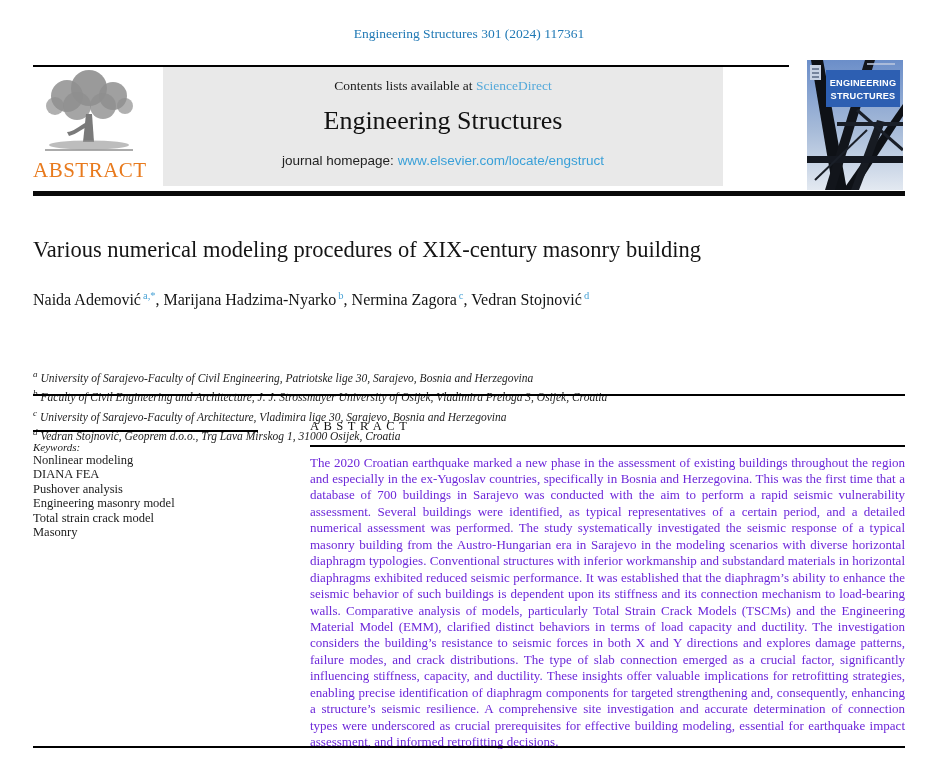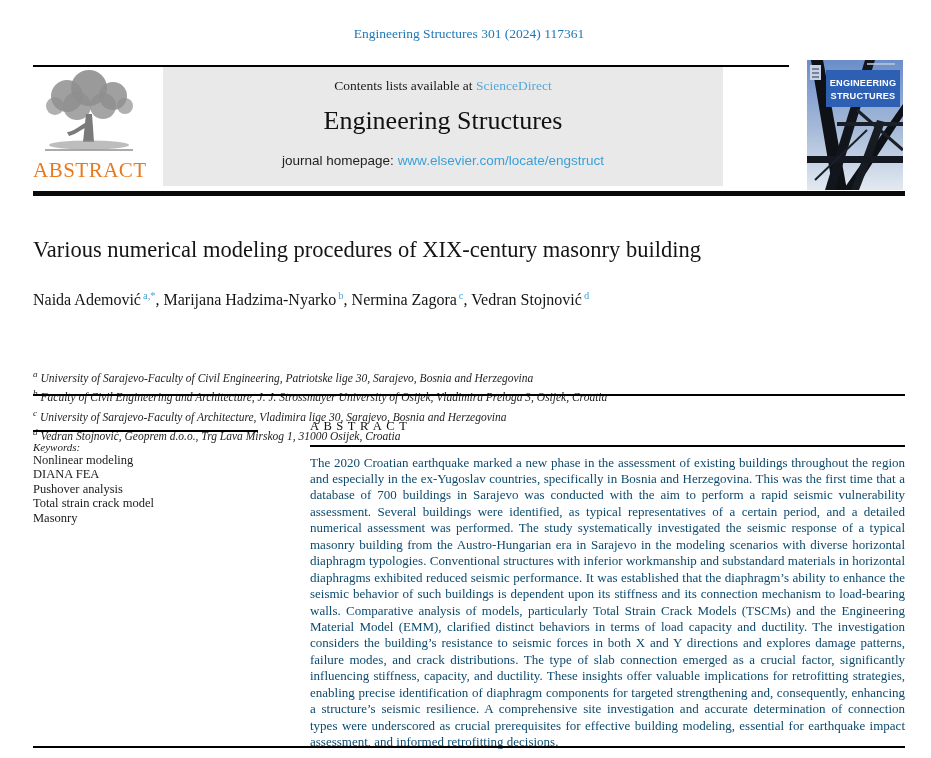--- a/index.html
+++ b/index.html
@@ -41,21 +41,21 @@
 
   .mid-rule{position:absolute;left:33px;top:394px;width:872px;height:2px;background:#000;}
 
   
   .left-col{position:absolute;left:33px;top:419px;width:225px;}
   .right-col{position:absolute;left:310px;top:419px;width:595px;}
   .section-heading{font-size:12.5px;letter-spacing:4.5px;color:#111;}
   .col-rule{margin-top:11px;height:1.5px;background:#000;}
   .keywords-label{margin-top:9px;font-size:11px;font-style:italic;}
   .keyword{font-size:12.5px;line-height:14.6px;}
-  .abstract-text{margin-top:8px;font-size:13px;line-height:16.45px;text-align:justify;color:#0c4a6e;}
+  .abstract-text{margin-top:8px;font-size:13px;line-height:16.45px;text-align:justify;color:#6d28d9;}
 
   .bottom-rule{position:absolute;left:33px;top:746px;width:872px;height:2px;background:#000;}
 </style>
 </head>
 <body>
 
 <div class="page">
 
   <div class="citation">Engineering Structures 301 (2024) 117361</div>
 
@@ -139,20 +139,21 @@
   </div>
 
   <div class="mid-rule"></div>
 
   <div class="left-col">
     <div class="col-rule"></div>
     <div class="keywords-label">Keywords:</div>
     <div class="keyword">Nonlinear modeling</div>
     <div class="keyword">DIANA FEA</div>
     <div class="keyword">Pushover analysis</div>
+    <div class="keyword">Engineering masonry model</div>
     <div class="keyword">Total strain crack model</div>
     <div class="keyword">Masonry</div>
   </div>
 
   <div class="right-col">
     <div class="section-heading">ABSTRACT</div>
     <div class="col-rule"></div>
     <div class="abstract-text">The 2020 Croatian earthquake marked a new phase in the assessment of existing buildings throughout the region and especially in the ex-Yugoslav countries, specifically in Bosnia and Herzegovina. This was the first time that a database of 700 buildings in Sarajevo was conducted with the aim to perform a rapid seismic vulnerability assessment. Several buildings were identified, as typical representatives of a certain period, and a detailed numerical assessment was performed. The study systematically investigated the seismic response of a typical masonry building from the Austro-Hungarian era in Sarajevo in the modeling scenarios with diverse horizontal diaphragm typologies. Conventional structures with inferior workmanship and substandard materials in horizontal diaphragms exhibited reduced seismic performance. It was established that the diaphragm’s ability to enhance the seismic behavior of such buildings is dependent upon its stiffness and its connection mechanism to load-bearing walls. Comparative analysis of models, particularly Total Strain Crack Models (TSCMs) and the Engineering Material Model (EMM), clarified distinct behaviors in terms of load capacity and ductility. The investigation considers the building’s resistance to seismic forces in both X and Y directions and explores damage patterns, failure modes, and crack distributions. The type of slab connection emerged as a crucial factor, significantly influencing stiffness, capacity, and ductility. These insights offer valuable implications for retrofitting strategies, enabling precise identification of diaphragm components for targeted strengthening and, consequently, enhancing a structure’s seismic resilience. A comprehensive site investigation and accurate determination of connection types were underscored as crucial prerequisites for effective building modeling, essential for earthquake impact assessment, and informed retrofitting decisions.</div>
   </div>
 

